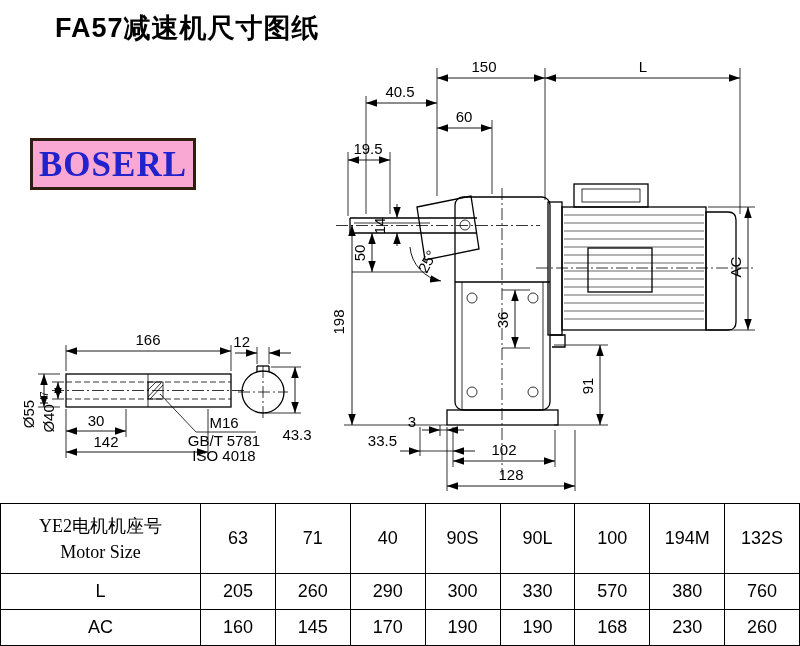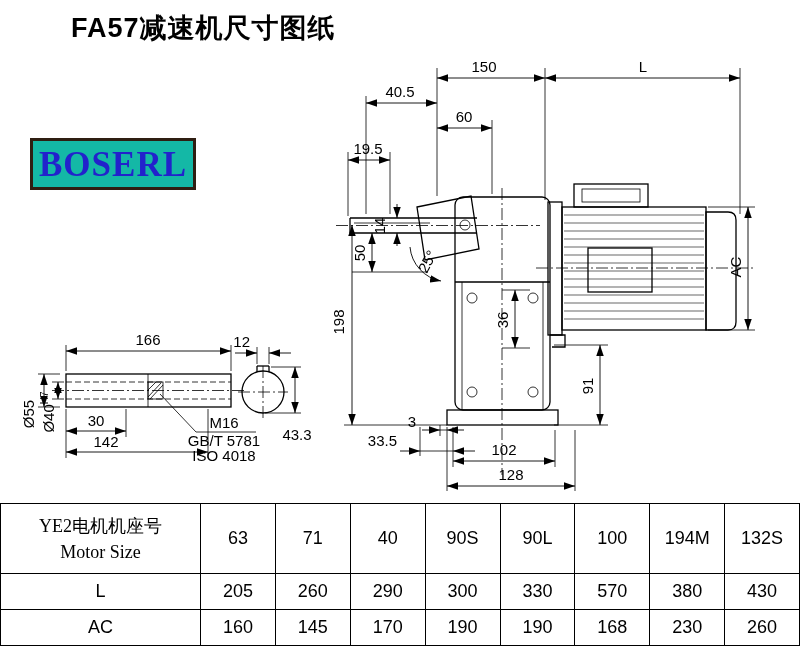--- a/index.html
+++ b/index.html
@@ -2,26 +2,26 @@
 <html><head>
 <meta charset="utf-8">
 <style>
   html,body{margin:0;padding:0;}
   body{
     width:800px;height:646px;position:relative;background:#fff;
     font-family:"Liberation Sans",sans-serif;color:#000;overflow:hidden;
   }
   .page-title{
     position:absolute;left:55px;top:10px;font-size:27px;font-weight:bold;
-    letter-spacing:1px;font-family:"Liberation Sans",sans-serif;margin-left:16px;
+    letter-spacing:1px;font-family:"Liberation Sans",sans-serif;
   }
   .logo-box{
     position:absolute;left:30px;top:138px;width:160px;height:46px;
     border:3px solid #2f1e12;display:flex;align-items:center;justify-content:center;
-    background:#14b8a6;
+    background:#f9a8d4;
   }
   .logo-text{
     font-family:"Liberation Serif",serif;font-weight:bold;font-size:35px;
     color:#2222cc;letter-spacing:1px;line-height:1;
   }
   svg.drawing{position:absolute;left:0;top:0;}
   svg text{font-family:"Liberation Sans",sans-serif;font-size:15px;fill:#000;}
   .o{fill:none;stroke:#000;stroke-width:1.3;}
   .t{fill:none;stroke:#000;stroke-width:0.8;}
   .f{fill:none;stroke:#000;stroke-width:0.6;}
@@ -263,21 +263,21 @@
     </tr>
     <tr class="r-data">
       <td>L</td>
       <td>205</td>
       <td>260</td>
       <td>290</td>
       <td>300</td>
       <td>330</td>
       <td>570</td>
       <td>380</td>
-      <td>430</td>
+      <td>760</td>
     </tr>
     <tr class="r-data">
       <td>AC</td>
       <td>160</td>
       <td>145</td>
       <td>170</td>
       <td>190</td>
       <td>190</td>
       <td>168</td>
       <td>230</td>

